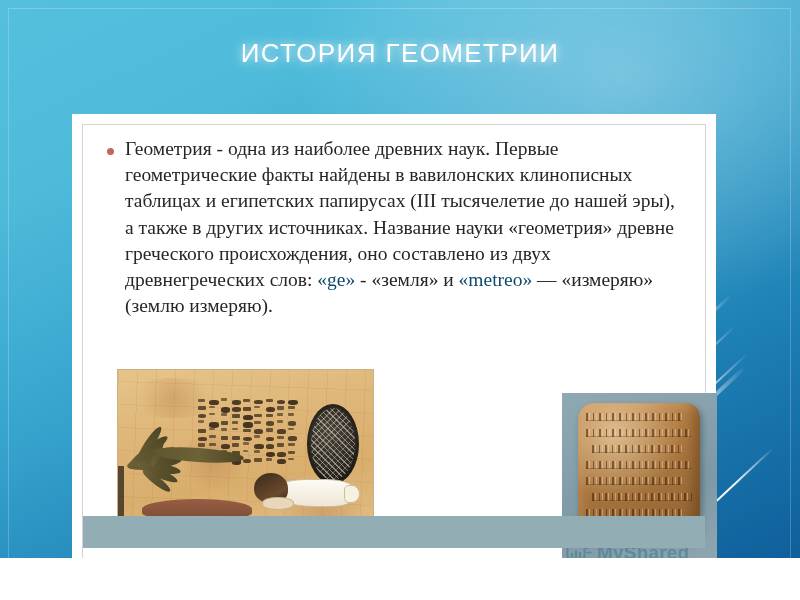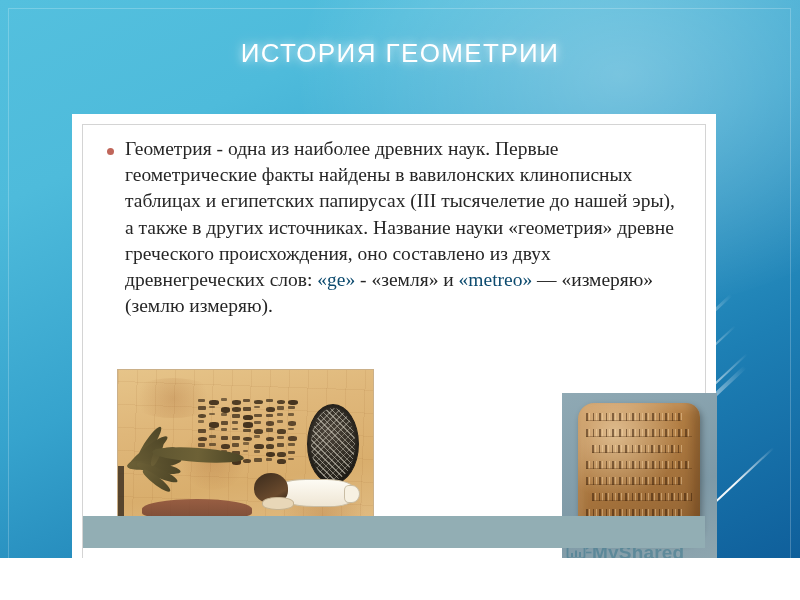--- a/index.html
+++ b/index.html
@@ -363,20 +363,21 @@
   .cune-line:nth-child(odd) { margin-right: 10px; }
   .cune-line:nth-child(3n)  { margin-left: 6px; }
 
   
   .watermark {
     position: absolute;
     left: 4px;
     bottom: 4px;
     display: flex;
     align-items: flex-start;
+    gap: 5px;
     opacity: 0.45;
     pointer-events: none;
   }
   .wm-icon { width: 26px; height: 22px; }
   .wm-text {
     font-family: "Liberation Sans", sans-serif;
     font-size: 19px;
     font-weight: 600;
     color: #2c6f86;
     letter-spacing: 0.2px;

